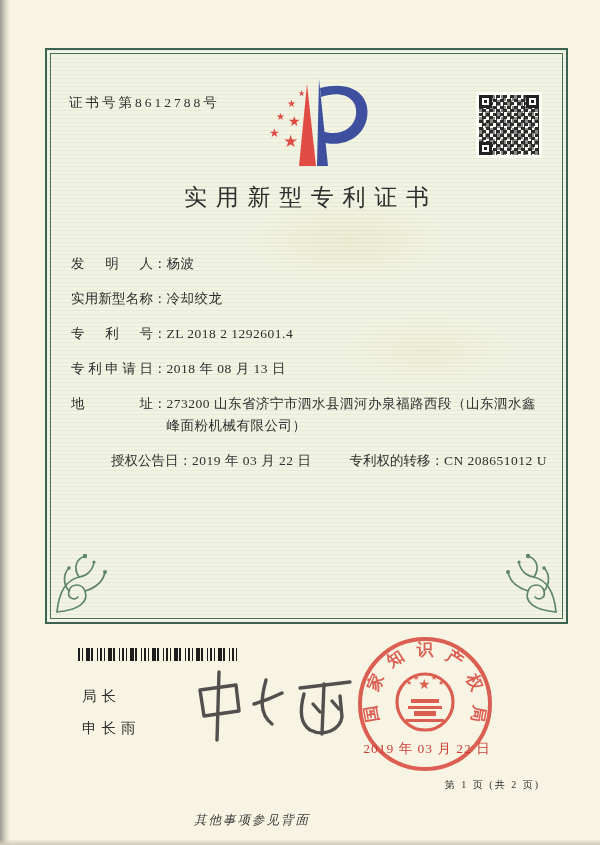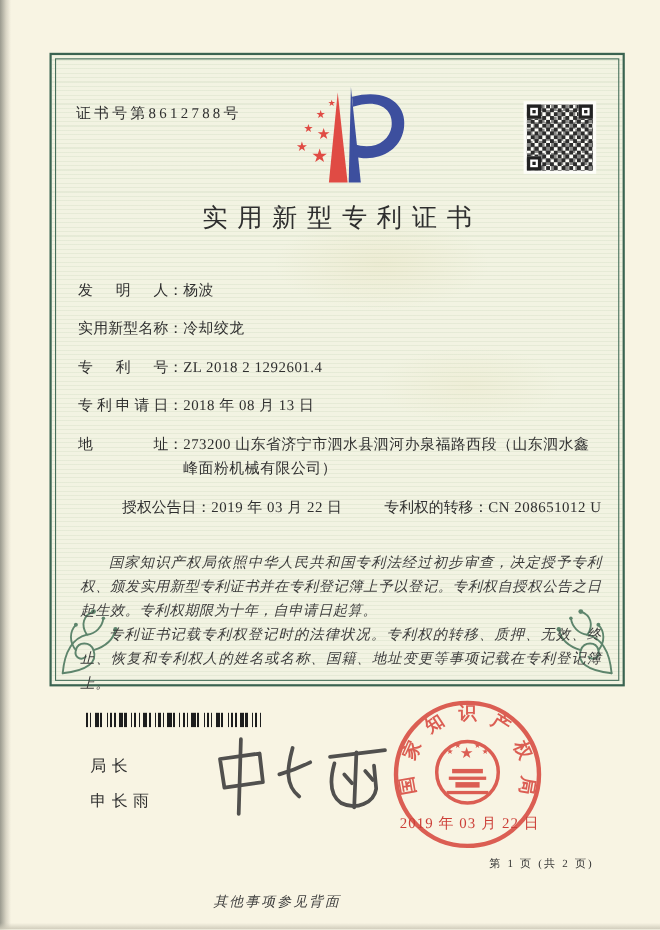--- a/index.html
+++ b/index.html
@@ -202,24 +202,20 @@
         <span class="grant-label">授权公告日</span>
         <span class="grant-value">2019 年 03 月 22 日</span>
       </div>
       <div class="grant-group second">
         <span class="grant-label">专利权的转移</span>
         <span class="grant-value">CN 208651012 U</span>
       </div>
     </div>
   </div>
 
-  <div class="paragraphs">
-    <p>国家知识产权局依照中华人民共和国专利法经过初步审查，决定授予专利权、颁发实用新型专利证书并在专利登记簿上予以登记。专利权自授权公告之日起生效。专利权期限为十年，自申请日起算。</p>
-    <p>专利证书记载专利权登记时的法律状况。专利权的转移、质押、无效、终止、恢复和专利权人的姓名或名称、国籍、地址变更等事项记载在专利登记簿上。</p>
-  </div>
 
   <div class="barcode"></div>
 
   <div class="sig-title">局长</div>
   <div class="sig-name">申长雨</div>
   <svg class="signature-svg" viewBox="0 0 185 85">
     <g fill="none" stroke="#3a3a3a" stroke-width="3.4" stroke-linecap="round" stroke-linejoin="round" opacity=".88">
       <path d="M18,24 L54,19 L57,45 L22,50 Z"></path>
       <path d="M37,6 L35,74"></path>
       <path d="M84,14 C79,32 77,48 90,58"></path>

